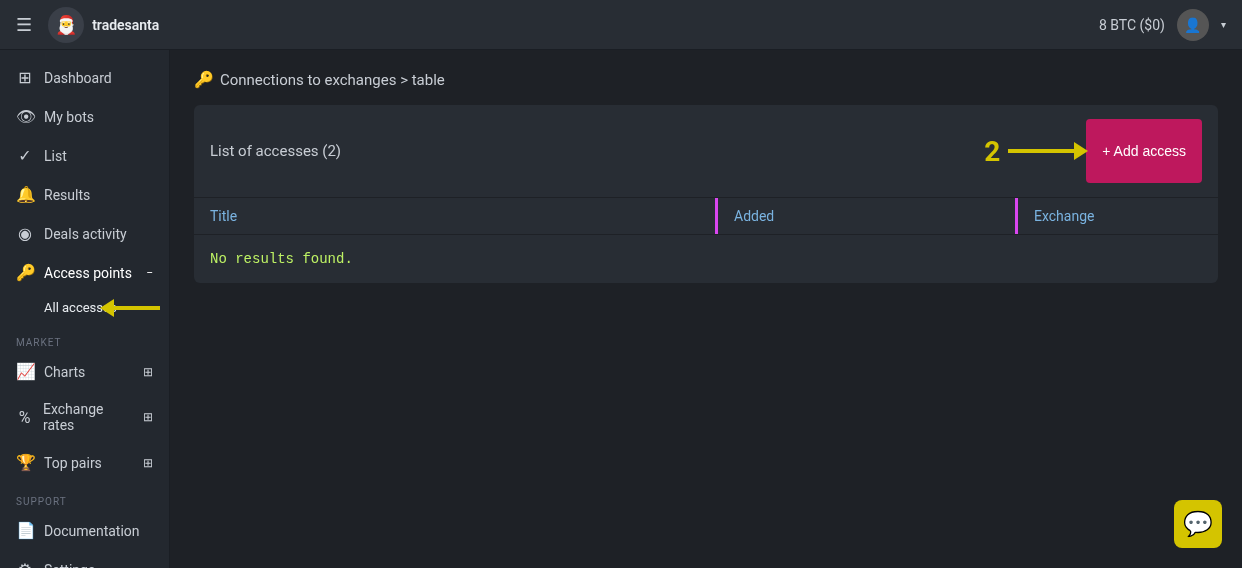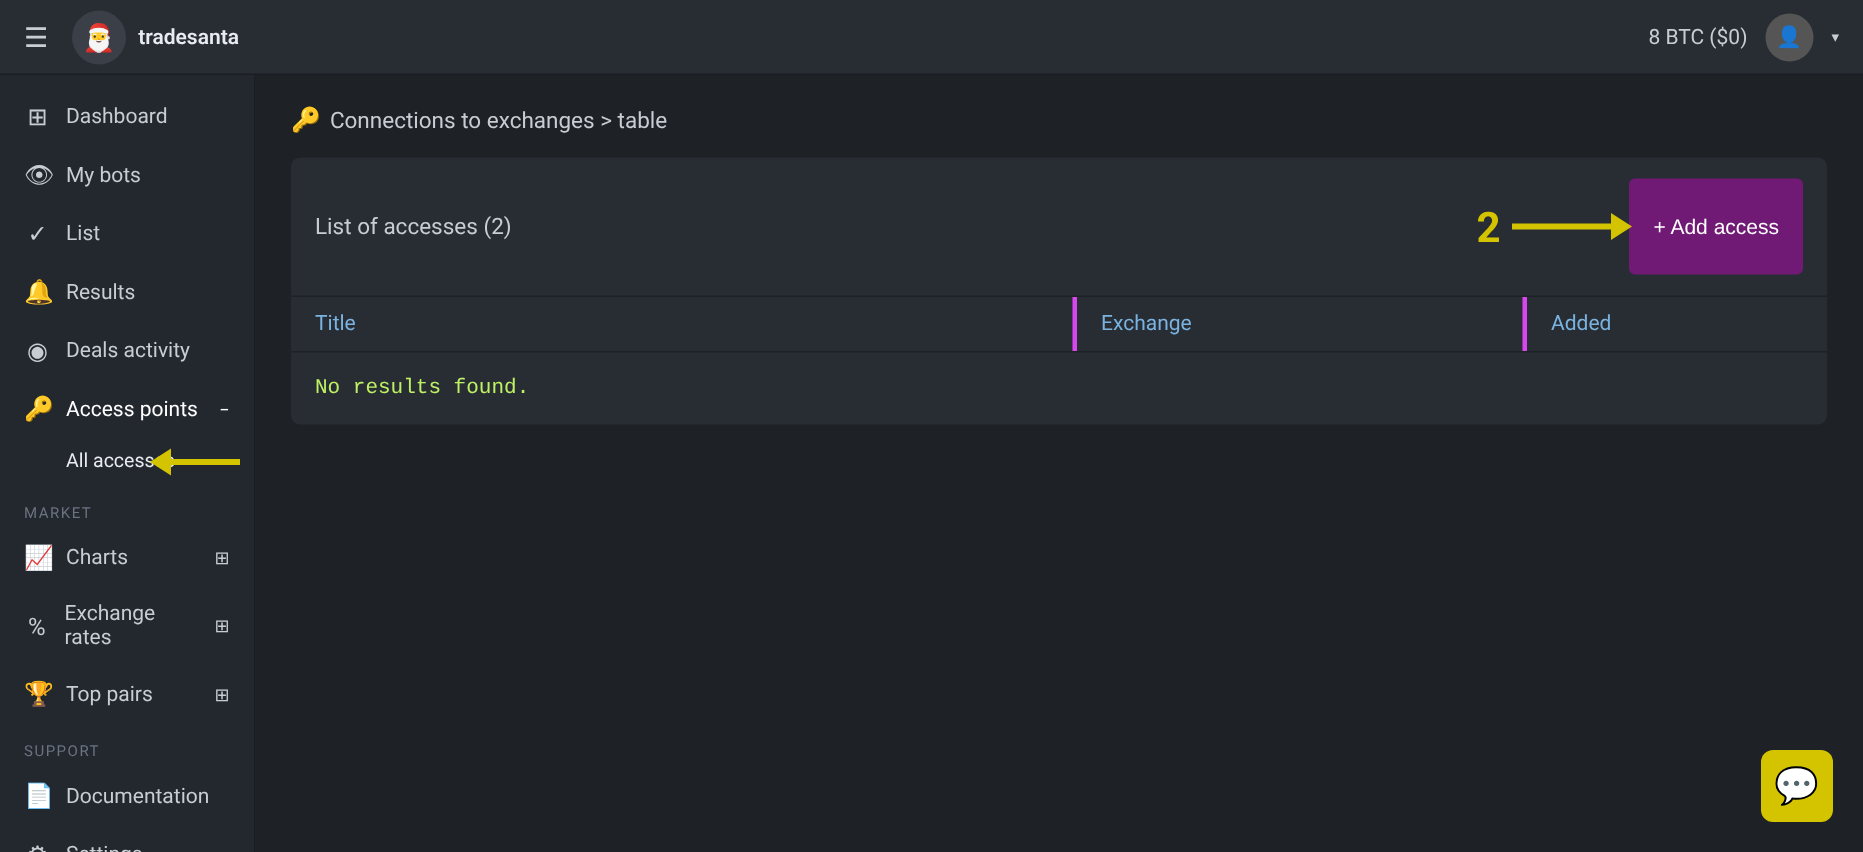--- a/index.html
+++ b/index.html
@@ -162,21 +162,21 @@
       align-items: center;
       justify-content: space-between;
       padding: 14px 16px;
       border-bottom: 1px solid #1e2126;
     }
     .list-title {
       font-size: 15px;
       color: #c8cdd4;
     }
     .add-access-btn {
-      background: #701a75;
+      background: #be185d;
       color: #fff;
       border: none;
       border-radius: 4px;
       padding: 24px 16px;
       font-size: 14px;
       cursor: pointer;
       display: flex;
       align-items: center;
       gap: 4px;
     }
@@ -336,22 +336,22 @@
           <div style="display:flex; align-items:center;">
             <div style="width:70px; height:4px; background:#d4c400; position:relative;">
               <div style="position:absolute; right:-10px; top:-7px; width:0; height:0; border-left:14px solid #d4c400; border-top:9px solid transparent; border-bottom:9px solid transparent;"></div>
             </div>
           </div>
           <button class="add-access-btn">+ Add access</button>
         </div>
       </div>
       <div class="table-columns">
         <div class="table-col-header">Title</div>
+        <div class="table-col-header">Added</div>
         <div class="table-col-header">Exchange</div>
-        <div class="table-col-header">Added</div>
       </div>
       <div class="table-empty">No results found.</div>
     </div>
   </div>
 </div>
 
 <div class="chat-fab">
   <span>💬</span>
 </div>
 

